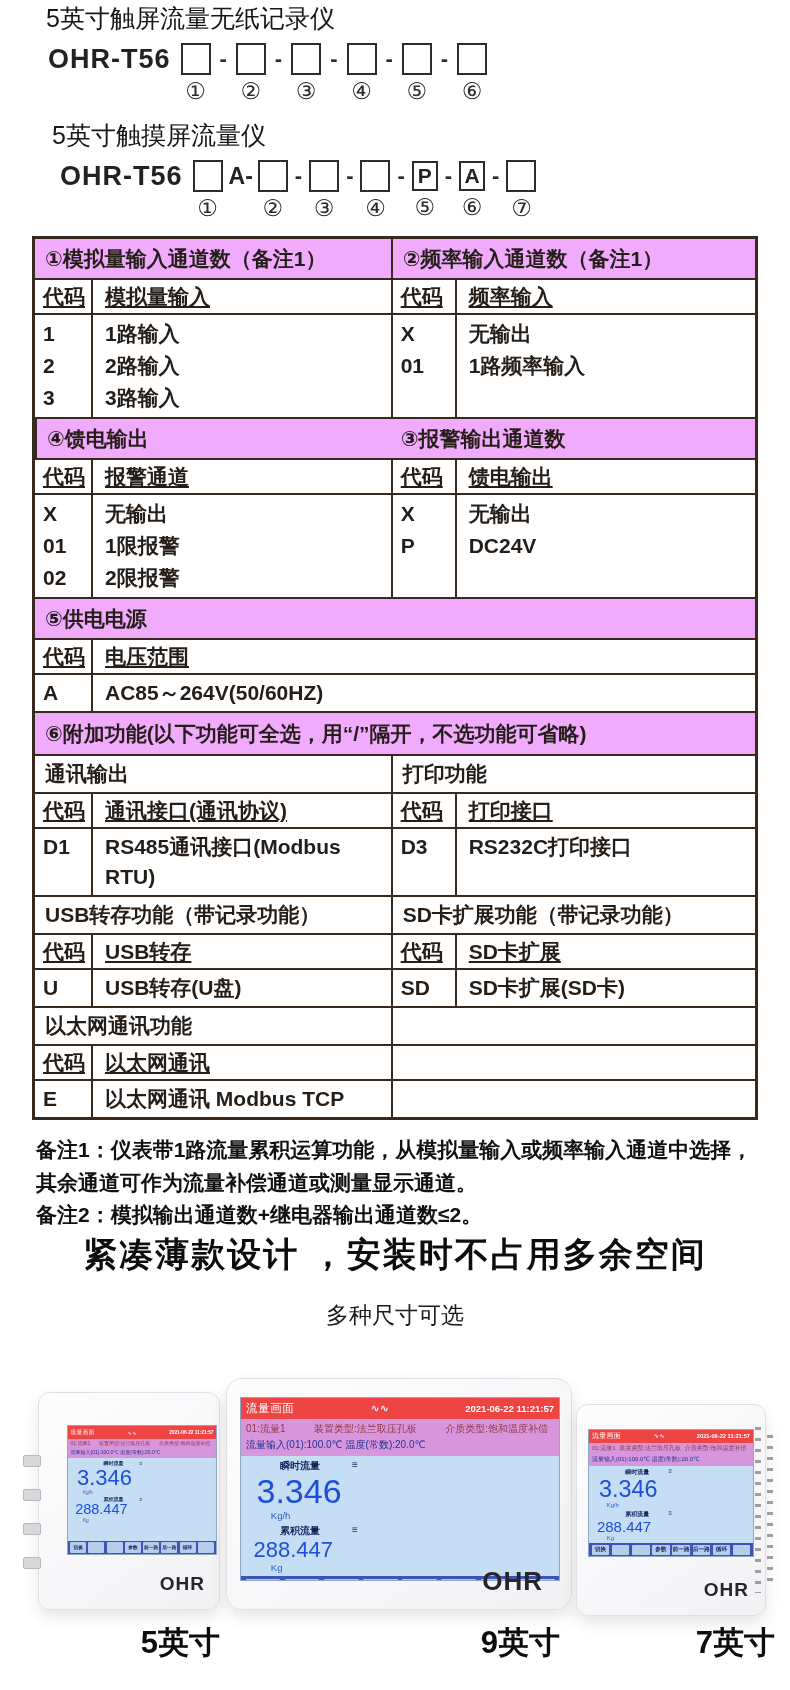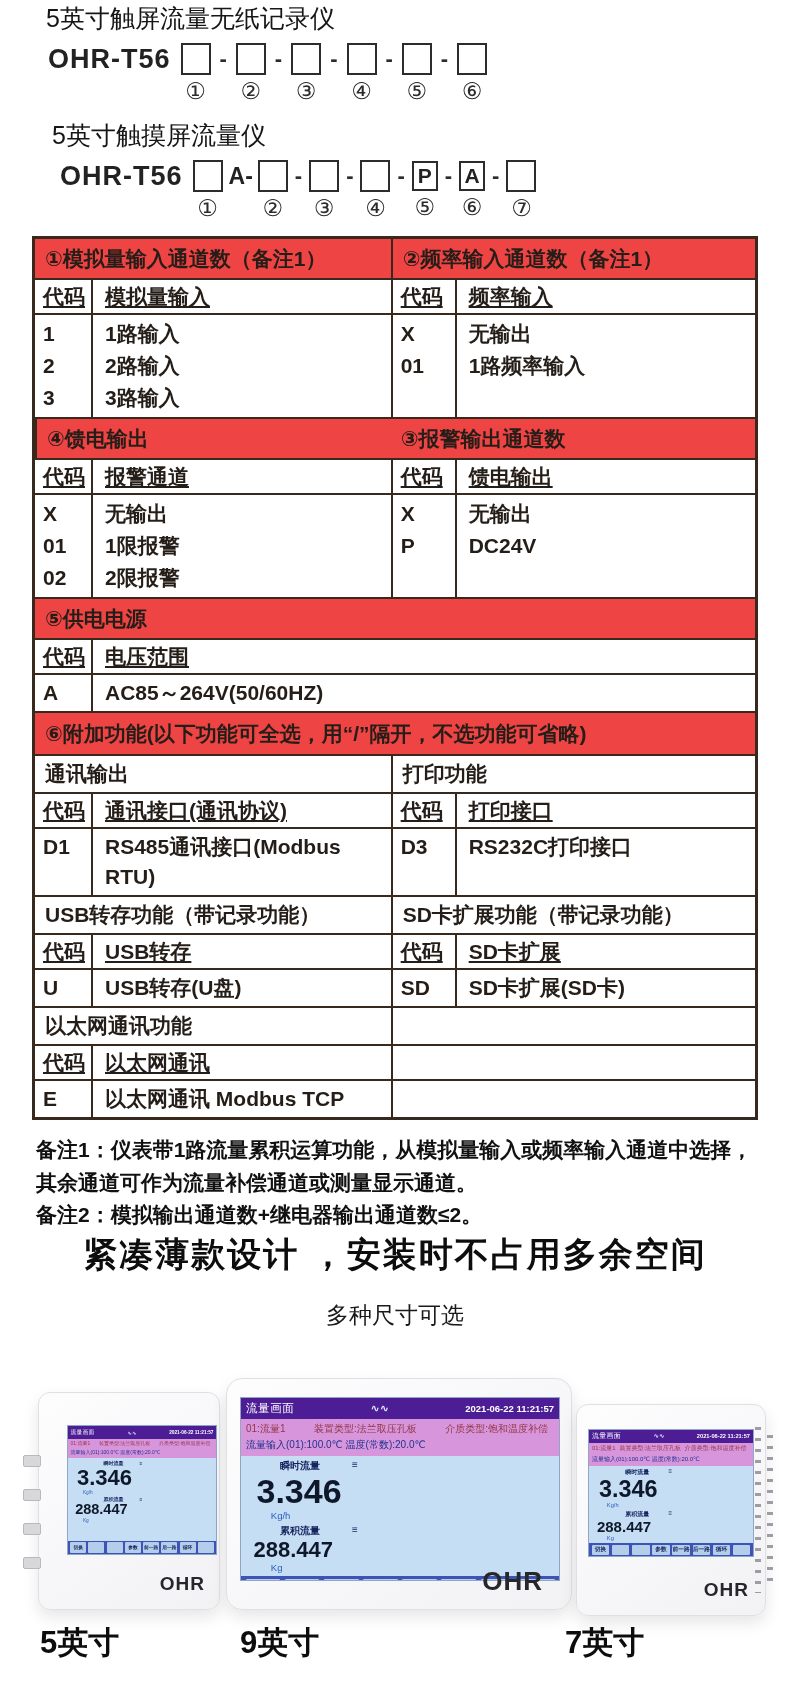--- a/index.html
+++ b/index.html
@@ -20,21 +20,21 @@
   .circ { margin-top:5px; font-size:23px; line-height:1; color:#2c2c2c; }
   .dash { line-height:32px; margin:0 9px; font-weight:700; font-size:22px; color:#2c2c2c; }
   .code-line.second .dash { margin:0 7px; }
   .afterbox { line-height:32px; font-size:23px; font-weight:600; margin:0 5px 0 6px; color:#222; }
 
   
   .tbl { margin:16px 32px 0; border:3px solid #38291f; font-size:21px; font-weight:600; color:#241d18; }
   .trow { display:grid; grid-template-columns:49.4% 1fr; border-top:2.5px solid #38291f; }
   .trow.one { grid-template-columns:1fr; }
   .trow:first-child { border-top:none; }
-  .gray { background:#ef4444; }
+  .gray { background:#f0abfc; }
   .hdr { padding:5px 10px; line-height:29px; }
   .rgt { border-left:2.5px solid #38291f; }
   .half { display:grid; grid-template-columns:58px 1fr; }
   .half.w2 { grid-template-columns:64px 1fr; }
   .code-c { border-right:2.5px solid #38291f; padding:3px 0 3px 8px; line-height:32px; }
   .desc-c { padding:3px 0 3px 12px; line-height:32px; }
   .cr .code-c, .cr .desc-c { line-height:27px; padding-top:3px; padding-bottom:3px;text-decoration:underline; }
   .single .code-c, .single .desc-c { line-height:30px; padding-top:3px; padding-bottom:3px; }
   .subhdr { padding:4px 10px; line-height:28px; background:#fff; }
   .s6h { padding:5px 10px; line-height:31px; }
@@ -59,43 +59,43 @@
   .dev-9 .ohr { right:28px; bottom:12px; font-size:26px; }
   .dev-7 .ohr { right:16px; bottom:14px; font-size:19px; }
   .tabfin { position:absolute; left:-16px; width:18px; height:12px; background:#d8d8db; border:1px solid #b9b9bd; border-radius:2px; }
   .vent { position:absolute; width:6px; background:repeating-linear-gradient(to bottom,#9d9da6 0 3px,transparent 3px 11px); }
 
   .screen { position:absolute; display:flex; flex-direction:column; background:#c5def4; overflow:hidden; border:1px solid #8fa6c6; }
   .dev-5 .screen { left:28px; top:32px; width:150px; height:130px; font-size:5px; }
   .dev-9 .screen { left:13px; top:18px; width:320px; height:184px; font-size:10px; }
   .dev-7 .screen { left:11px; top:24px; width:166px; height:128px; font-size:6px; }
 
-  .scr-title { background:#4c1d95; color:#fff; display:flex; align-items:center; justify-content:space-between;
+  .scr-title { background:#ef4444; color:#fff; display:flex; align-items:center; justify-content:space-between;
                padding:0 .5em; height:2.1em; flex:none; }
   .dev-5 .scr-title { height:2.6em; }
   .scr-t { font-family:"Liberation Serif","DejaVu Serif",serif; font-size:1.15em; letter-spacing:.05em; }
   .scr-logo { font-weight:700; color:#dfe8ff; font-size:1.1em; }
   .scr-time { font-weight:700; font-size:.95em; }
   .scr-pink { background:#d795dc; padding:.25em .5em .35em; flex:none; }
   .dev-5 .scr-pink { line-height:1.5; }
   .pink1 { display:flex; justify-content:space-between; color:#943747; padding-right:.6em; }
   .pink2 { color:#20338f; margin-top:.25em; }
   .scr-body { flex:1; padding:.35em .7em 0; }
   .scr-lblrow { display:flex; gap:3.2em; font-weight:700; color:#15245f;margin-left:32px; }
-  .scr-big { color:#0f172a; font-size:3.4em; line-height:1.08; margin-left:.25em; font-weight:700; }
+  .scr-big { color:#1d4ed8; font-size:3.4em; line-height:1.08; margin-left:.25em; font-weight:400; }
   .scr-big.sm { font-size:2.2em; }
   .dev-5 .scr-big { font-size:4.4em; } .dev-5 .scr-big.sm { font-size:2.9em; }
   .dev-7 .scr-big { font-size:3.9em; } .dev-7 .scr-big.sm { font-size:2.5em; }
   .scr-unit { color:#2a5cc0; font-size:.95em; margin-left:2.4em; margin-bottom:.35em; }
   .scr-btns { background:#3d53b6; display:flex; gap:.45em; padding:.3em .45em; height:2.3em; flex:none; align-items:stretch; }
   .dev-5 .scr-btns { height:2.7em; }
   .sbtn { flex:1; background:#b3cdea; color:#1c2c63; font-weight:600; font-size:.95em;
           display:flex; align-items:center; justify-content:center; border-radius:1px; }
 
-  .size-label { position:absolute; top:270px; text-align:left; font-size:31px; font-weight:700; color:#0d0d0d; }
+  .size-label { position:absolute; top:270px; text-align:right; font-size:31px; font-weight:700; color:#0d0d0d; }
   .lab-5 { left:40px; width:180px; }
   .lab-9 { left:240px; width:320px; }
   .lab-7 { left:565px; width:210px; }
 </style>
 </head>
 <body>
 
 <div class="page">
 
   <div class="top">

